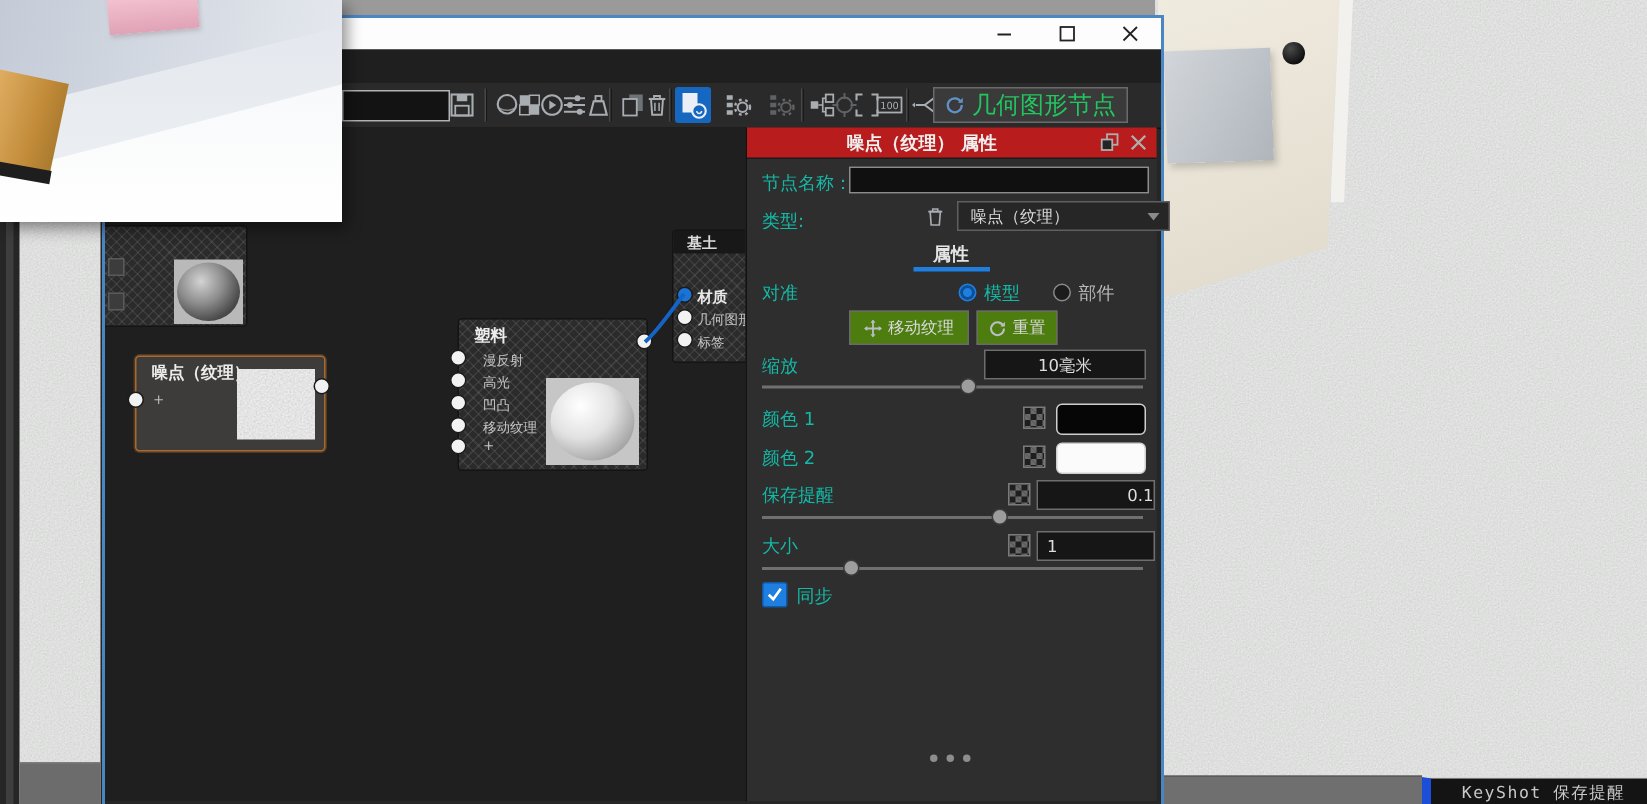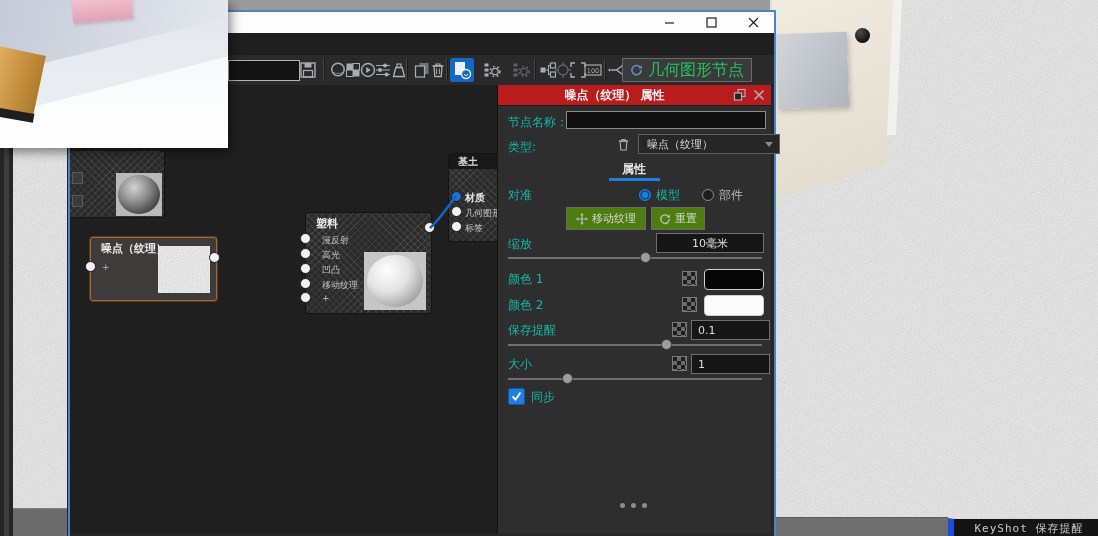--- a/index.html
+++ b/index.html
@@ -403,21 +403,21 @@
       <div class="lbl" style="left:10px;top:186px;">颜色 1</div>
       <div class="checker" style="left:184px;top:186px;"></div>
       <div class="swatch" style="left:206px;top:184px;background:#060606;"></div>
 
       <div class="lbl" style="left:10px;top:212px;">颜色 2</div>
       <div class="checker" style="left:184px;top:212px;"></div>
       <div class="swatch" style="left:206px;top:210px;background:#fbfbfb;"></div>
 
       <div class="lbl" style="left:10px;top:237px;">保存提醒</div>
       <div class="checker" style="left:174px;top:237px;"></div>
-      <div class="vfield left" style="left:193px;top:235px;width:71px;height:18px;">
+      <div class="vfield left" style="left:193px;top:235px;width:71px;height:18px;justify-content:flex-end;">
         <span>0.1</span>
       </div>
       <div class="slider" style="left:10px;top:259px;width:254px;">
         <div class="knob" style="left:153px;"></div>
       </div>
 
       <div class="lbl" style="left:10px;top:271px;">大小</div>
       <div class="checker" style="left:174px;top:271px;"></div>
       <div class="vfield left" style="left:193px;top:269px;width:71px;height:18px;">
         <span>1</span>

